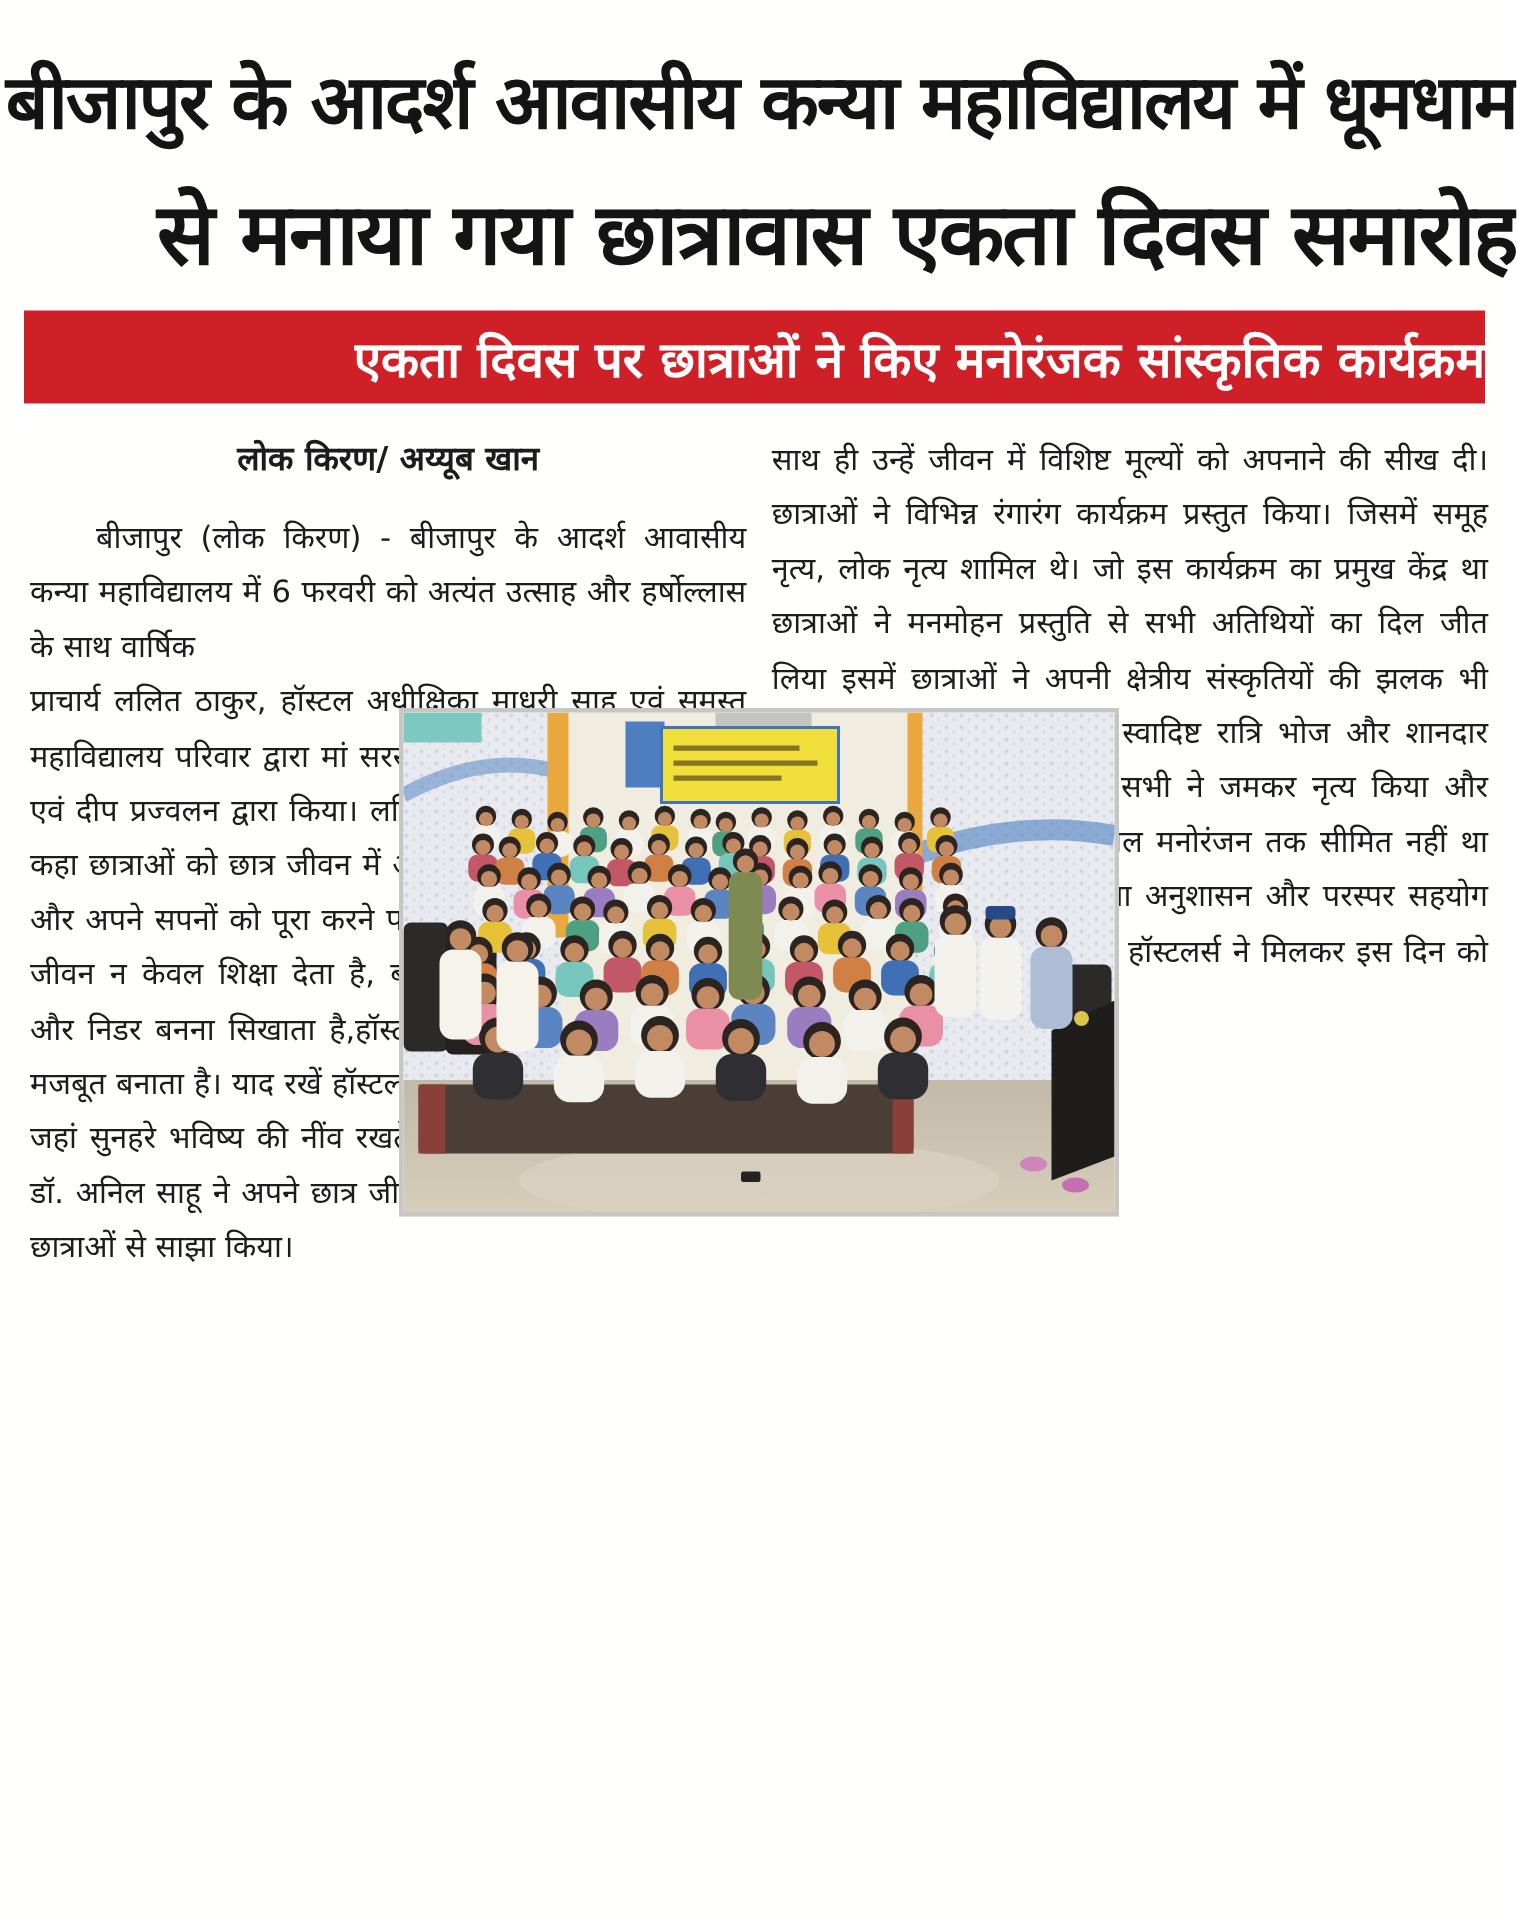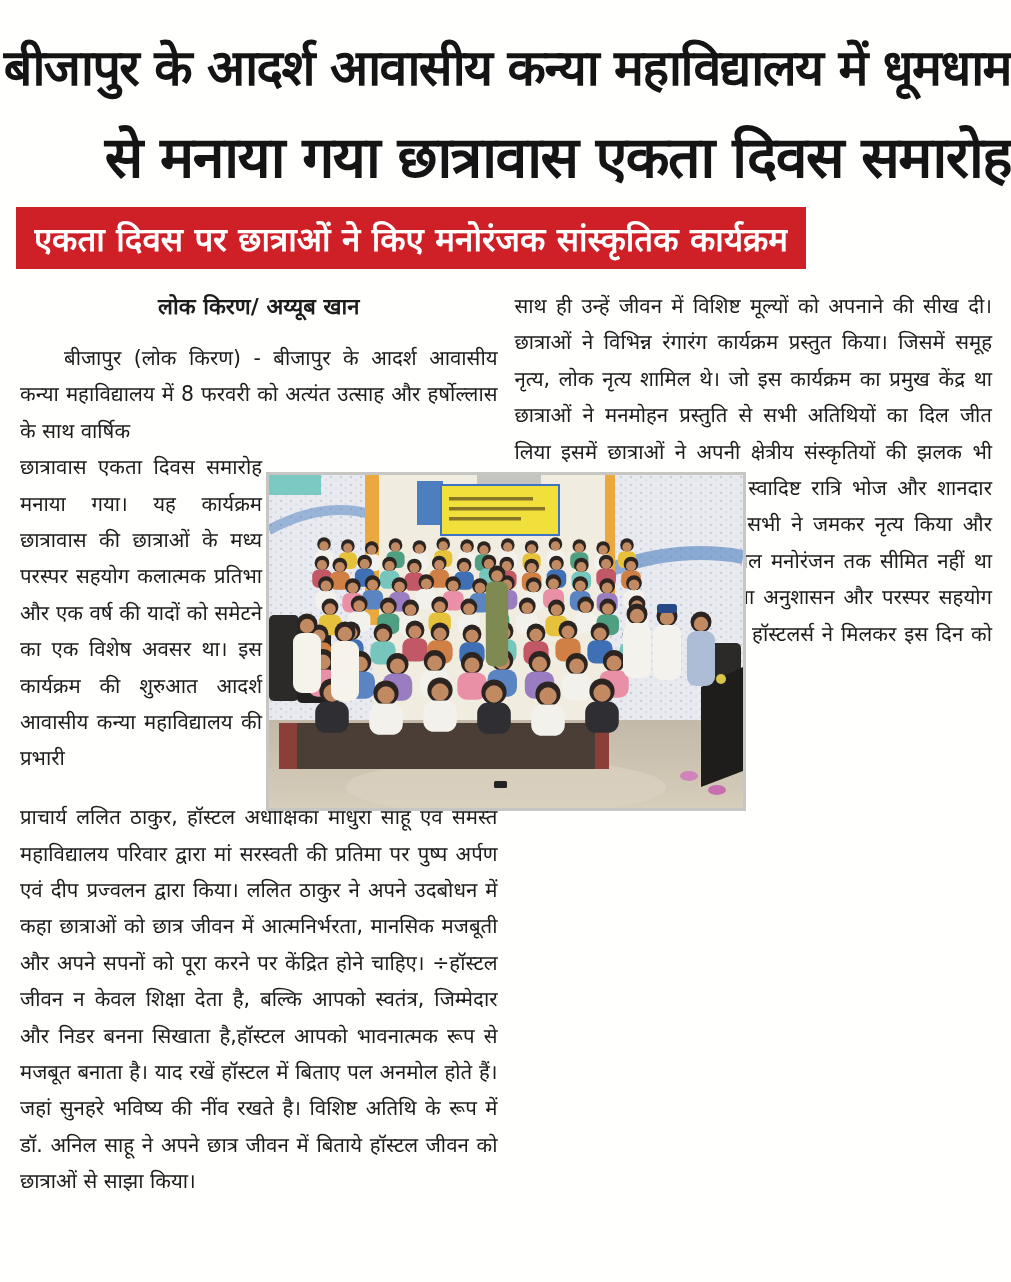--- a/index.html
+++ b/index.html
@@ -10,23 +10,23 @@
   }
   .headline {
     position:absolute; top:24px; left:0; width:1011px; text-align:center;
     font-weight:700; color:var(--headline-text,#141414);
   }
   .hl-line {
     display:block; white-space:nowrap; font-size:57px; line-height:89px;
     letter-spacing:-1.5px; overflow:hidden;text-align:right;
   }
   .banner {
-    position:absolute; left:16px; top:207px; width:790px; height:62px;
+    position:absolute; left:16px; top:207px; width:974px; height:62px;
     background:var(--banner-bg,#cf1f27);
-    display:flex; align-items:center; justify-content:center;
+    display:flex; align-items:center; justify-content:flex-end;
   }
   .banner-text {
     color:var(--banner-text,#ffffff); font-weight:700; font-size:33px;
     white-space:nowrap; overflow:hidden; max-width:960px;
   }
   .columns {
     position:absolute; top:288px; left:20px; width:972px;
     display:flex; gap:17px;
   }
   .col { width:480px; font-size:20.4px; line-height:36.4px; text-align:justify; }
@@ -55,22 +55,21 @@
     <span class="hl-line">से मनाया गया छात्रावास एकता दिवस समारोह</span>
   </div>
 
   <div class="banner">
     <span class="banner-text">एकता दिवस पर छात्राओं ने किए मनोरंजक सांस्कृतिक कार्यक्रम</span>
   </div>
 
   <div class="columns">
     <div class="col">
       <div class="byline">लोक किरण/ अय्यूब खान</div>
-      <div class="seg seg-top-left">बीजापुर (लोक किरण) - बीजापुर के आदर्श आवासीय कन्या महाविद्यालय में 8 फरवरी को अत्यंत उत्साह और हर्षोल्लास के साथ वार्षिक</div>
-      <div class="seg seg-narrow-left">छात्रावास एकता दिवस समारोह मनाया गया। यह कार्यक्रम छात्रावास की छात्राओं के मध्य परस्पर सहयोग कलात्मक प्रतिभा और एक वर्ष की यादों को समेटने का एक विशेष अवसर था। इस कार्यक्रम की शुरुआत आदर्श आवासीय कन्या महाविद्यालय की प्रभारी</div>
+      <div class="seg seg-top-left">बीजापुर (लोक किरण) - बीजापुर के आदर्श आवासीय कन्या महाविद्यालय में 6 फरवरी को अत्यंत उत्साह और हर्षोल्लास के साथ वार्षिक</div>
       <div class="seg">प्राचार्य ललित ठाकुर, हॉस्टल अधीक्षिका माधुरी साहू एवं समस्त महाविद्यालय परिवार द्वारा मां सरस्वती की प्रतिमा पर पुष्प अर्पण एवं दीप प्रज्वलन द्वारा किया। ललित ठाकुर ने अपने उदबोधन में कहा छात्राओं को छात्र जीवन में आत्मनिर्भरता, मानसिक मजबूती और अपने सपनों को पूरा करने पर केंद्रित होने चाहिए। ÷हॉस्टल जीवन न केवल शिक्षा देता है, बल्कि आपको स्वतंत्र, जिम्मेदार और निडर बनना सिखाता है,हॉस्टल आपको भावनात्मक रूप से मजबूत बनाता है। याद रखें हॉस्टल में बिताए पल अनमोल होते हैं। जहां सुनहरे भविष्य की नींव रखते है। विशिष्ट अतिथि के रूप में डॉ. अनिल साहू ने अपने छात्र जीवन में बिताये हॉस्टल जीवन को छात्राओं से साझा किया।</div>
     </div>
     <div class="col">
       <div class="seg">साथ ही उन्हें जीवन में विशिष्ट मूल्यों को अपनाने की सीख दी। छात्राओं ने विभिन्न रंगारंग कार्यक्रम प्रस्तुत किया। जिसमें समूह नृत्य, लोक नृत्य शामिल थे। जो इस कार्यक्रम का प्रमुख केंद्र था छात्राओं ने मनमोहन प्रस्तुति से सभी अतिथियों का दिल जीत लिया इसमें छात्राओं ने अपनी क्षेत्रीय संस्कृतियों की झलक भी दिखाई। कार्यक्रम का समापन स्वादिष्ट रात्रि भोज और शानदार रात्रि नृत्य के साथ हुआ जहां सभी ने जमकर नृत्य किया और आनंद लिया। यह कार्यक्रम केवल मनोरंजन तक सीमित नहीं था बल्कि, छात्राओं में आत्मनिर्भरता अनुशासन और परस्पर सहयोग के मूल्यों को सदृढ़ किया। सभी हॉस्टलर्स ने मिलकर इस दिन को यादगार बनाया।</div>
     </div>
   </div>
 
   <div class="photo">
     <svg id="photo-svg" viewBox="0 0 474 333">
       <defs>

